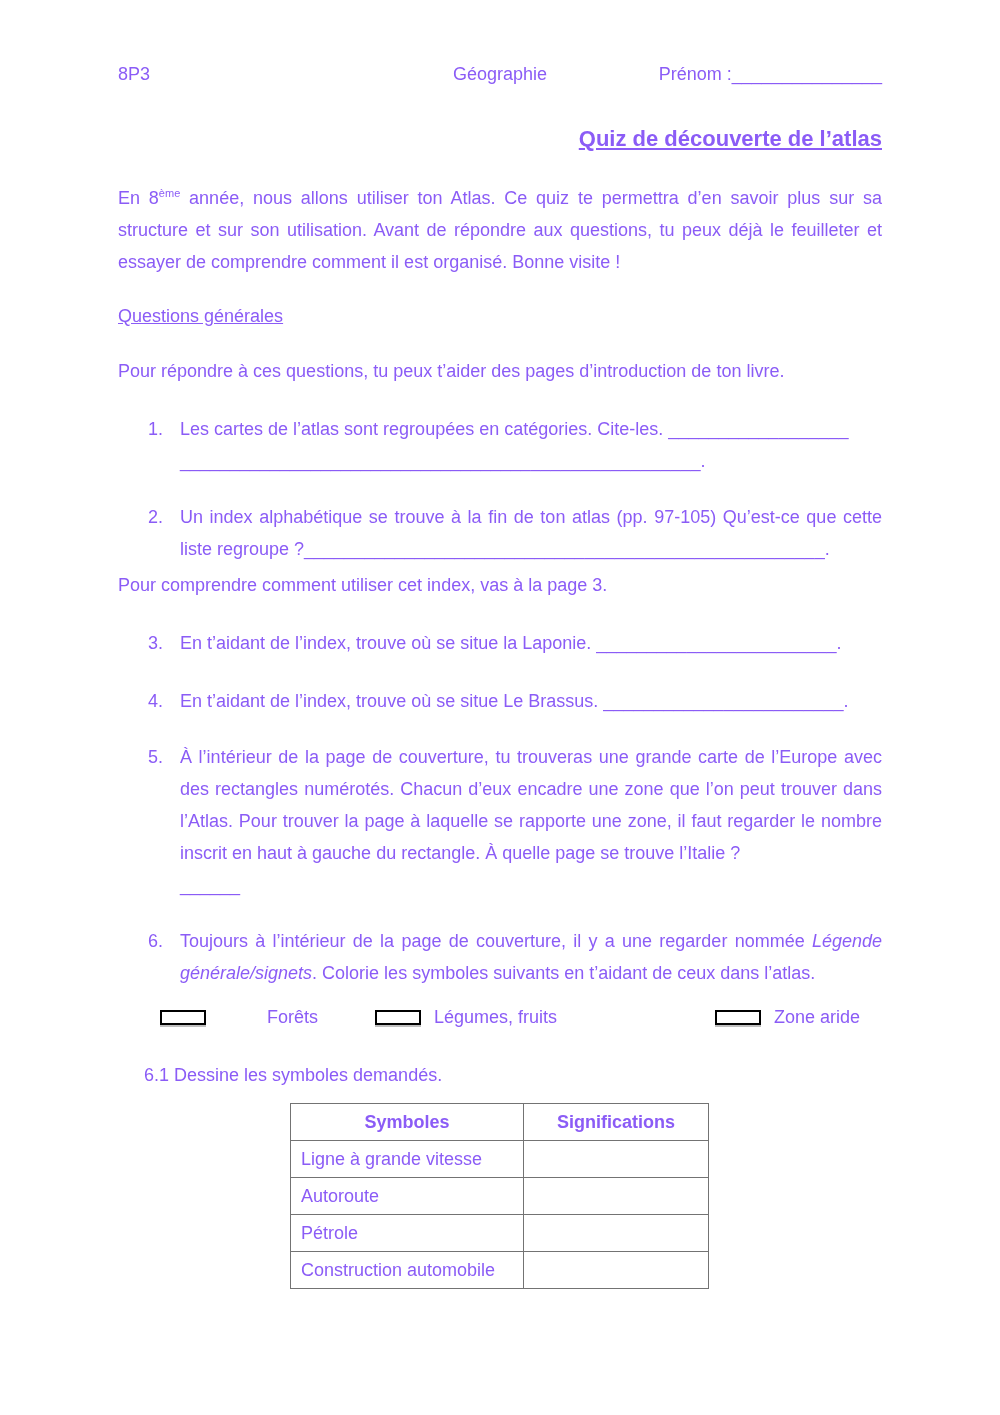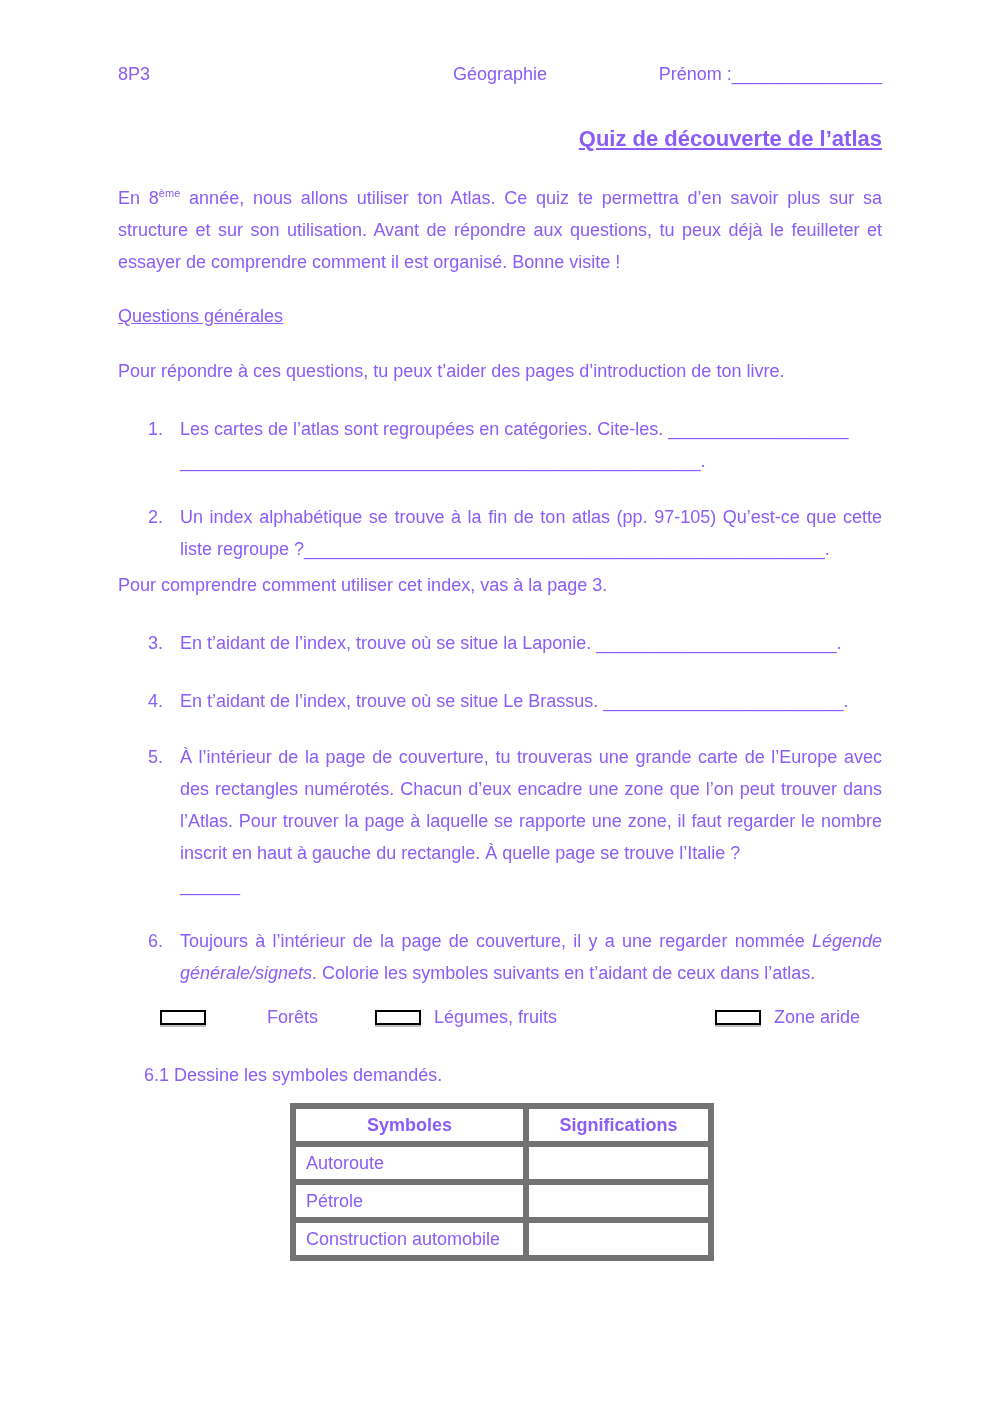--- a/index.html
+++ b/index.html
@@ -78,21 +78,21 @@
 
   .sym-table {
     margin: 12px 0 0 172px;
     border-collapse: collapse;
     width: 418px;
     table-layout: fixed;
   }
   .sym-table col.c1 { width: 233px; }
   .sym-table col.c2 { width: 185px; }
   .sym-table th, .sym-table td {
-    border: 6px solid #737373;
+    border: 1px solid #737373;
     font-size: 18px;
     line-height: 24px;
   }
   .sym-table th {
     font-weight: bold;
     text-align: center;
     height: 37px;
     padding: 4px 6px;
   }
   .sym-table td {
@@ -175,20 +175,24 @@
         <col class="c2">
       </colgroup>
     <thead>
       <tr>
         <th>Symboles</th>
         <th>Significations</th>
       </tr>
     </thead>
     <tbody>
       <tr>
+        <td>Ligne à grande vitesse</td>
+        <td></td>
+      </tr>
+      <tr>
         <td>Autoroute</td>
         <td></td>
       </tr>
       <tr>
         <td>Pétrole</td>
         <td></td>
       </tr>
       <tr>
         <td>Construction automobile</td>
         <td></td>

